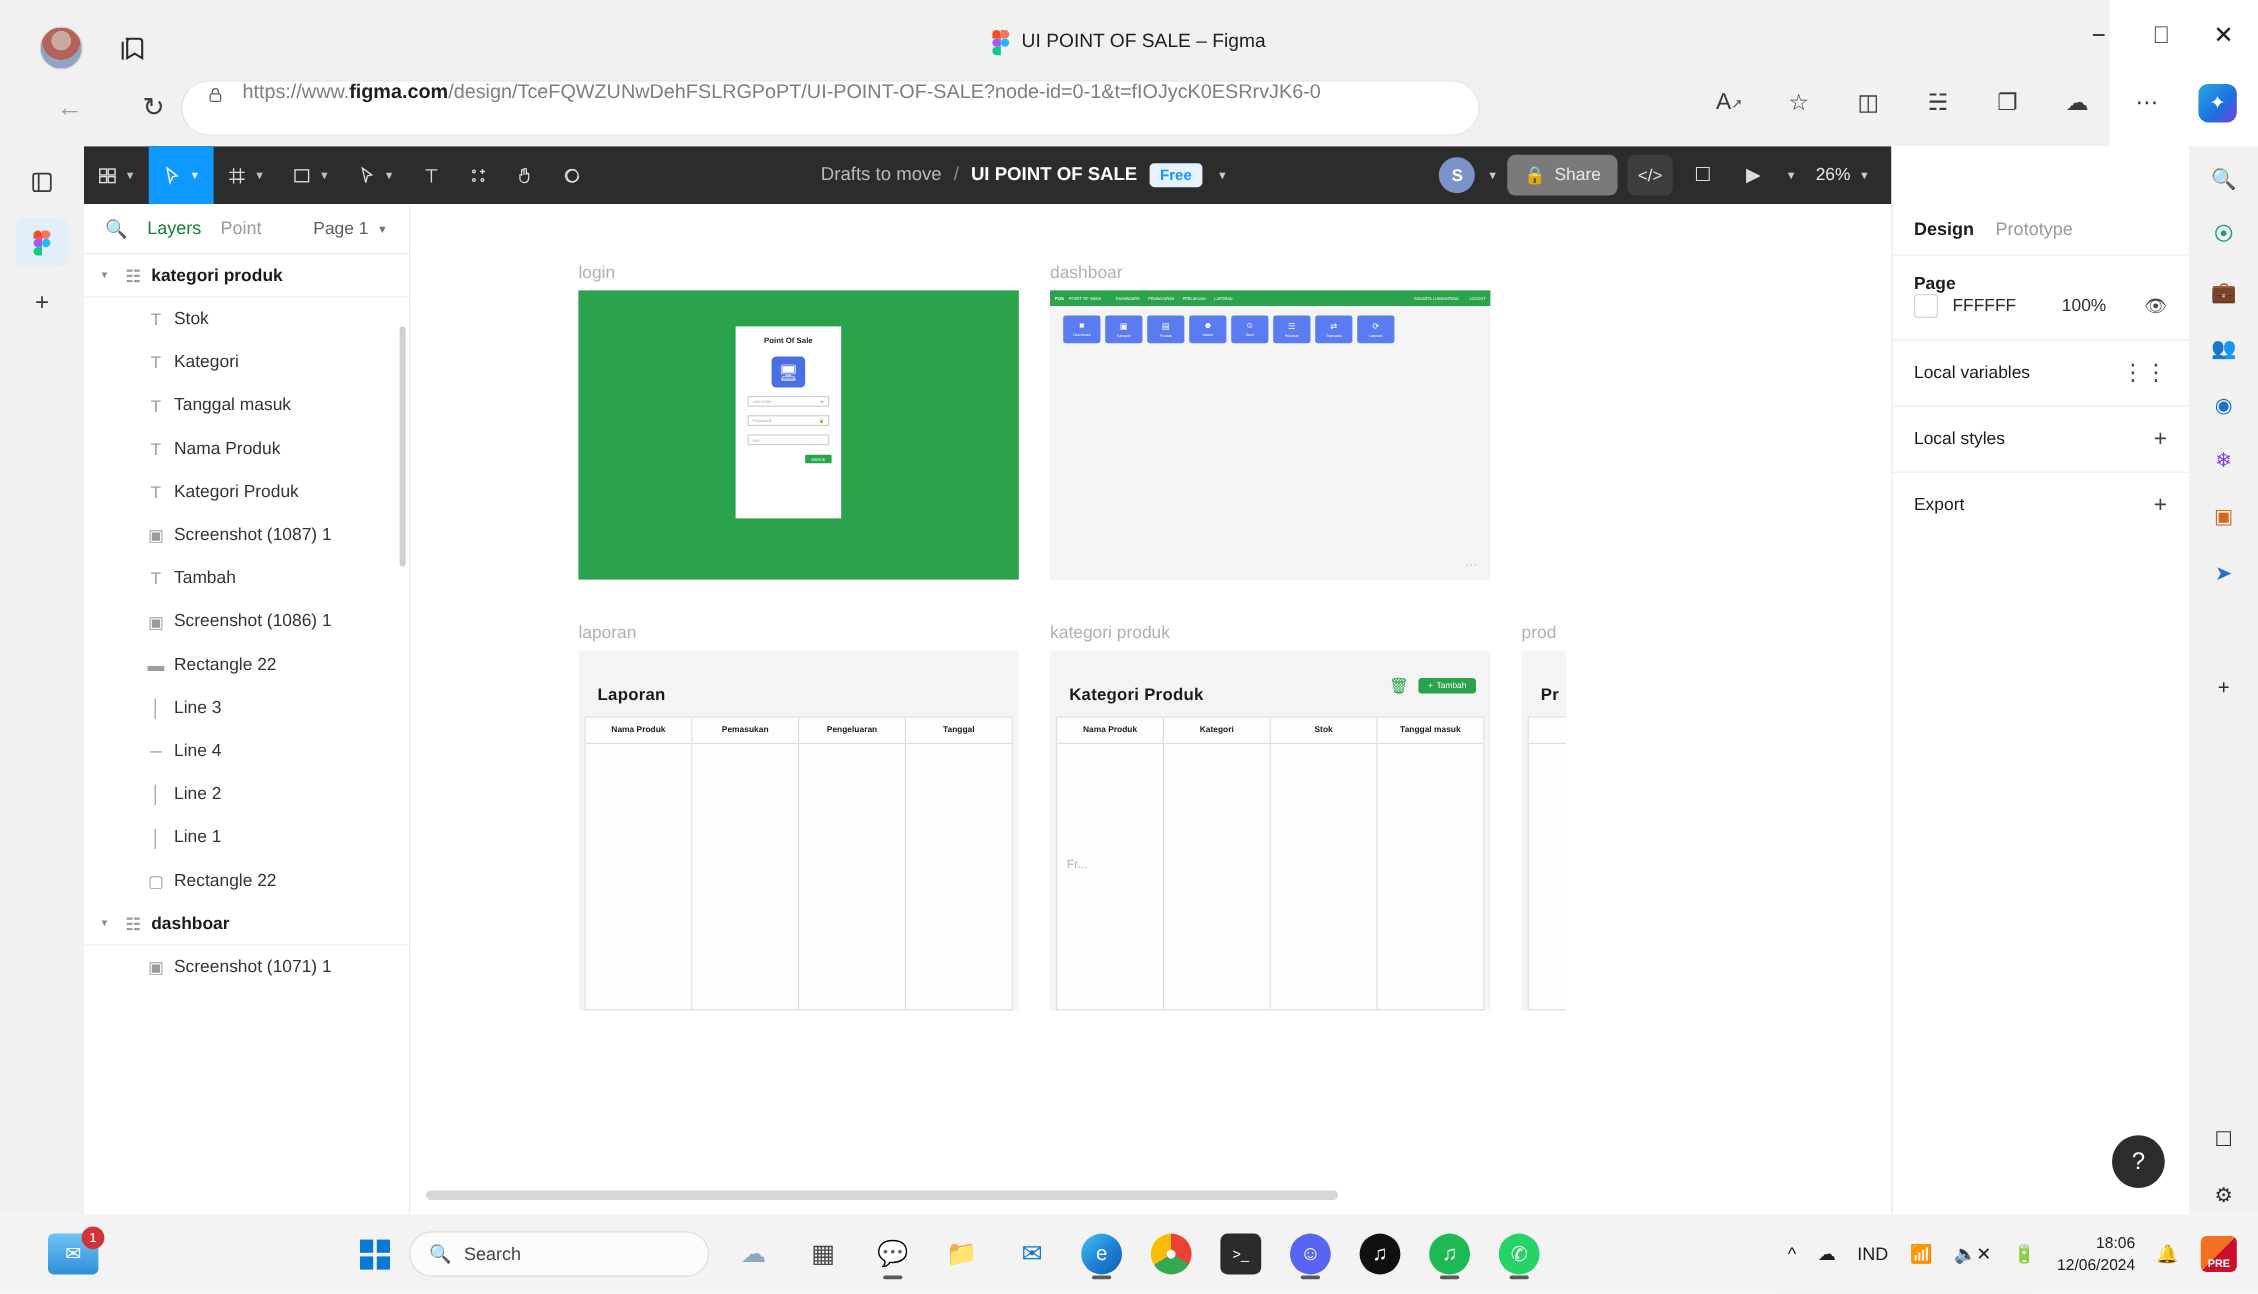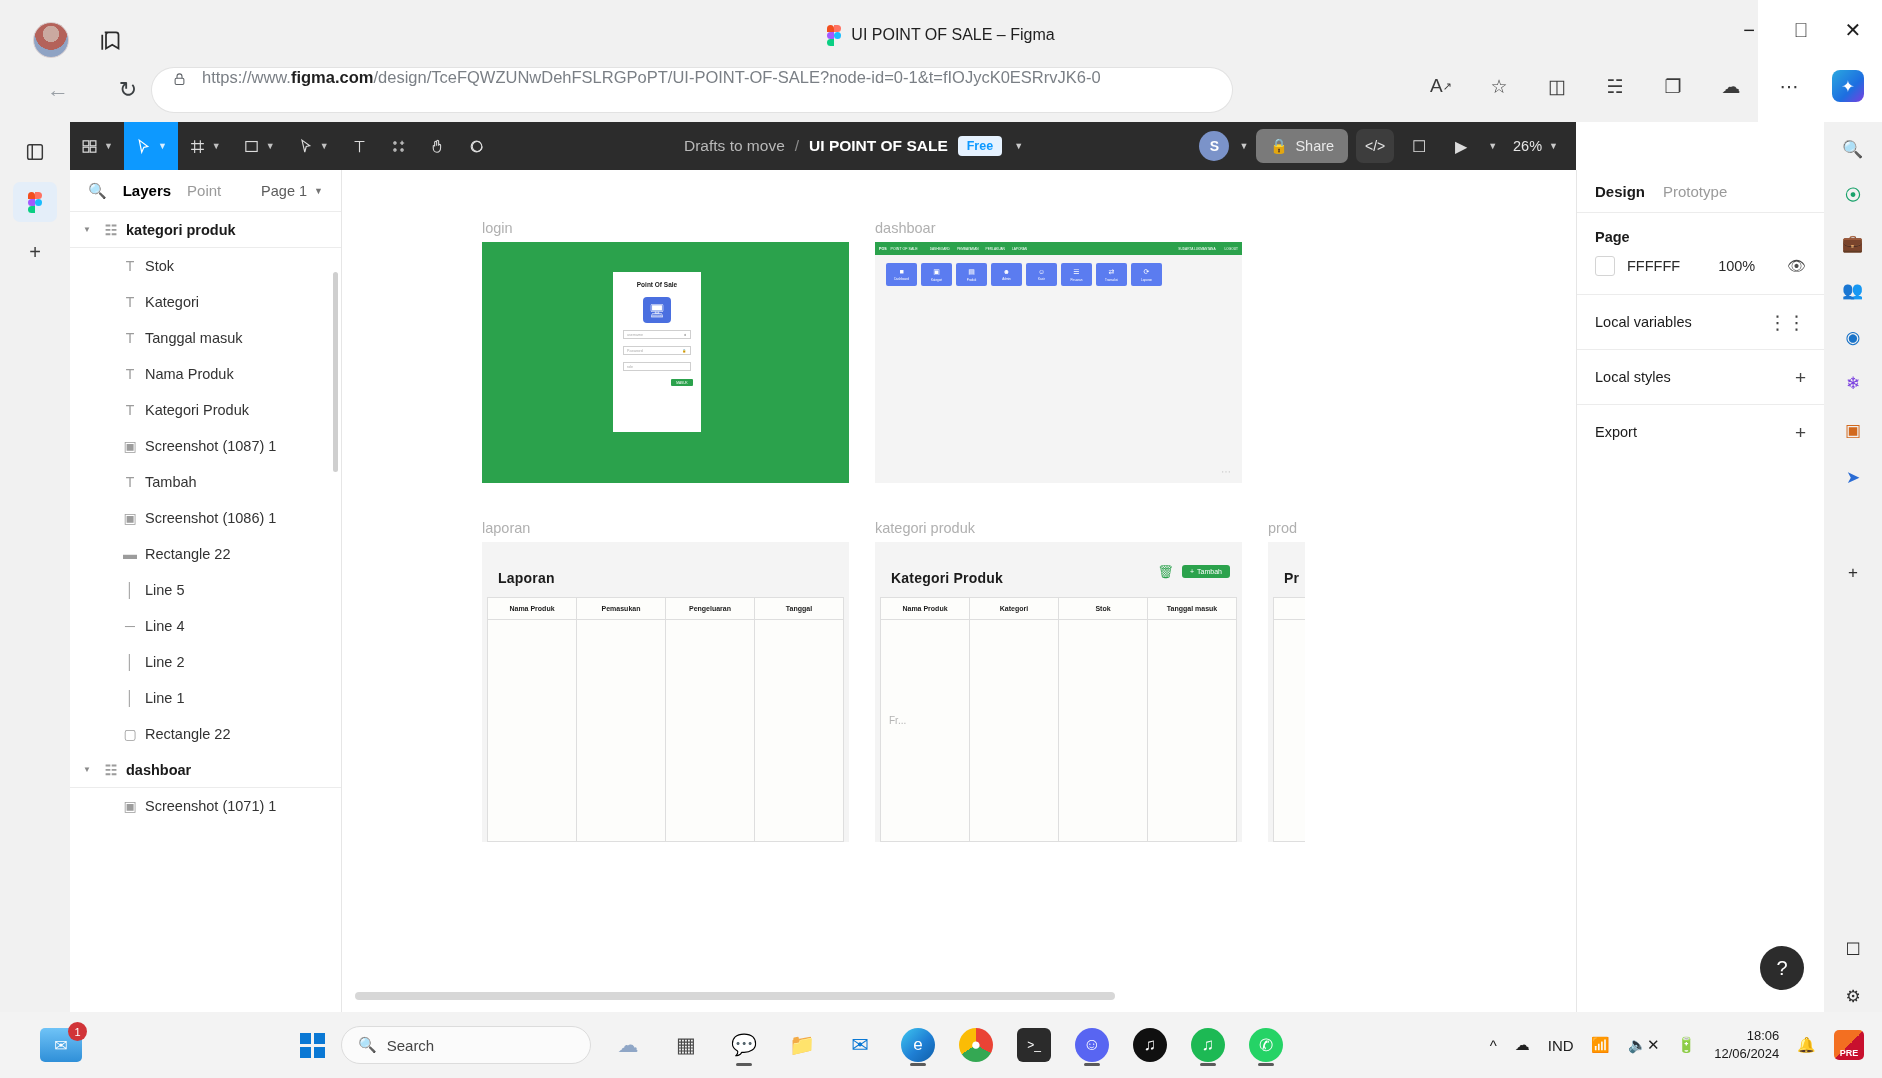--- a/index.html
+++ b/index.html
@@ -111,21 +111,21 @@
 
   
   .layers-panel {
     position: absolute; left: 0; top: 48px; width: 272px; height: 842px;
     background: #fff; border-right: 1px solid #e6e6e6;
   }
   .lp-head { height: 42px; display: flex; align-items: center; gap: 16px; padding: 0 18px;
     border-bottom: 1px solid #ececec; font-size: 15px; }
   .lp-search { color: #4a4a4a; font-size: 15px; }
   .lp-tab { color: #9a9a9a; }
-  .lp-tab.active { color: #000000; font-weight: 700; }
+  .lp-tab.active { color: #15803d; font-weight: 400; }
   .lp-page { margin-left: auto; color: #5c5c5c; font-size: 14.5px; display: flex; align-items: center; gap: 5px; }
   .lp-list { position: relative; height: 800px; overflow: hidden; }
   .lrow { height: 36px; display: flex; align-items: center; font-size: 14.5px; color: #333; }
   .lrow.group { font-weight: 700; color: #1a1a1a; border-bottom: 1px solid #ececec; }
   .lrow .tri { width: 18px; text-align: center; font-size: 8px; color: #8a8a8a; margin-left: 8px; }
   .lrow .lico { width: 30px; display: flex; align-items: center; justify-content: center; color: #9c9c9c; font-size: 14px; }
   .lrow.child { padding-left: 45px; }
   .lscroll { position: absolute; right: 3px; top: 60px; width: 5px; height: 200px; background: #cfcfcf; border-radius: 3px; }
 
   
@@ -178,21 +178,21 @@
 
   .hscroll { position: absolute; left: 285px; bottom: 12px; width: 1240px; height: 8px; background: #d7d7d7; border-radius: 5px; }
 
   
   .design-panel { position: absolute; right: 0; top: 48px; width: 248px; height: 842px;
     background: #fff; border-left: 1px solid #e6e6e6; }
   .dp-tabs { height: 42px; display: flex; align-items: center; gap: 18px; padding: 0 18px; font-size: 15px; }
   .dp-tab { color: #9a9a9a; }
   .dp-tab.active { color: #1b1b1b; font-weight: 600; }
   .dp-sec { border-top: 1px solid #ececec; padding: 16px 18px 18px; }
-  .dp-sec h4 { font-size: 14.5px; color: #1b1b1b; font-weight: 700; margin-bottom: 11px; }
+  .dp-sec h4 { font-size: 14.5px; color: #1b1b1b; font-weight: 700; margin-bottom: 0; }
   .dp-row { display: flex; align-items: center; gap: 12px; font-size: 14.5px; color: #2b2b2b; }
   .swatch { width: 20px; height: 20px; border: 1px solid #d4d4d4; border-radius: 3px; background: #fff; }
   .dp-eye { margin-left: auto; color: #4a4a4a; font-size: 15px; }
   .dp-linerow { border-top: 1px solid #ececec; height: 55px; display: flex; align-items: center;
     padding: 0 18px; font-size: 14.5px; color: #1b1b1b; }
   .dp-linerow .plus { margin-left: auto; font-size: 19px; color: #444; line-height: 1; }
   .help-fab { position: absolute; right: 20px; bottom: 22px; width: 44px; height: 44px; border-radius: 50%;
     background: #2c2c2c; color: #fff; display: flex; align-items: center; justify-content: center; font-size: 20px; }
 
   
@@ -442,21 +442,21 @@
         <div class="lrow child">
             <span class="lico">▣</span>
             <span>Screenshot (1086) 1</span>
           </div>
         <div class="lrow child">
             <span class="lico">▬</span>
             <span>Rectangle 22</span>
           </div>
         <div class="lrow child">
             <span class="lico">│</span>
-            <span>Line 5</span>
+            <span>Line 3</span>
           </div>
         <div class="lrow child">
             <span class="lico">─</span>
             <span>Line 4</span>
           </div>
         <div class="lrow child">
             <span class="lico">│</span>
             <span>Line 2</span>
           </div>
         <div class="lrow child">

